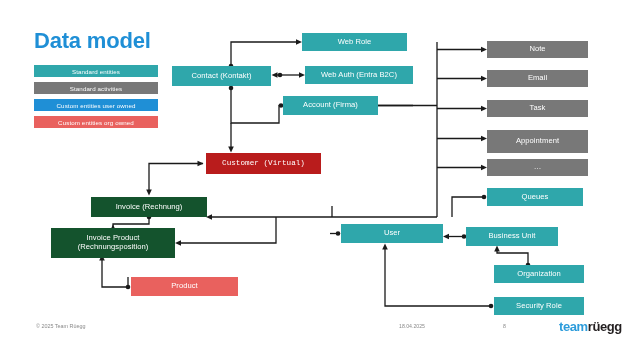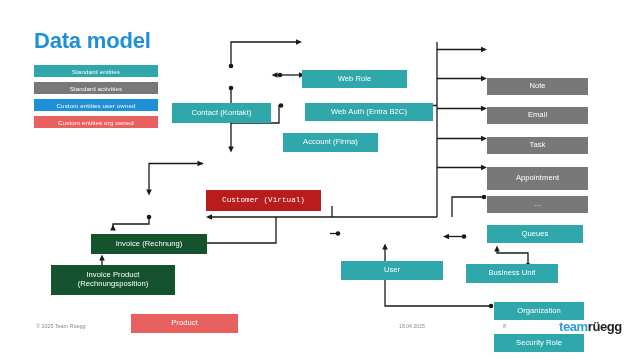--- a/index.html
+++ b/index.html
@@ -53,21 +53,20 @@
     display: flex;
     align-items: center;
     justify-content: center;
     text-align: center;
     color: #ffffff;
     font-size: 7.6px;
     line-height: 1.18;
     white-space: pre-line;
     padding: 0 3px;
     letter-spacing: 0.05px;
-    margin-top: 37px;
   }
   .teal  { background: #2fa7ab; }
   .gray  { background: #787878; }
   .blue  { background: #14532d; }
   .red   { background: #e9615e; }
   .black { background: #b91c1c; font-family: Liberation Mono, monospace; }
 
   
   #wires {
     position: absolute;
@@ -204,21 +203,21 @@
     <polygon points="113,224.5 110.2,230.5 115.8,230.5"></polygon>
 
     <path d="M 128 277 L 128 287 L 128 287" stroke-width="0"></path>
     <path d="M 102 258 L 102 287 L 128 287"></path>
     <polygon points="102,254.5 99.2,260.5 104.8,260.5"></polygon>
     <circle cx="128" cy="287" r="2.3"></circle>
   </svg>
 
   <div class="node teal" style="left:302px;top:33px;width:105px;height:18px;">Web Role</div>
   <div class="node teal" style="left:172px;top:66px;width:99px;height:20px;">Contact (Kontakt)</div>
-  <div class="node teal" style="left:305px;top:66px;width:128px;height:18px;">Web Auth  (Entra B2C)</div>
+  <div class="node teal" style="left:305px;top:66px;width:108px;height:18px;">Web Auth  (Entra B2C)</div>
   <div class="node teal" style="left:283px;top:96px;width:95px;height:19px;">Account (Firma)</div>
 
   <div class="node gray" style="left:487px;top:41px;width:101px;height:17px;">Note</div>
   <div class="node gray" style="left:487px;top:70px;width:101px;height:17px;">Email</div>
   <div class="node gray" style="left:487px;top:100px;width:101px;height:17px;">Task</div>
   <div class="node gray" style="left:487px;top:130px;width:101px;height:23px;">Appointment</div>
   <div class="node gray" style="left:487px;top:159px;width:101px;height:17px;">…</div>
 
   <div class="node black" style="left:206px;top:153px;width:115px;height:21px;">Customer (Virtual)</div>
   <div class="node teal" style="left:487px;top:188px;width:96px;height:18px;">Queues</div>

